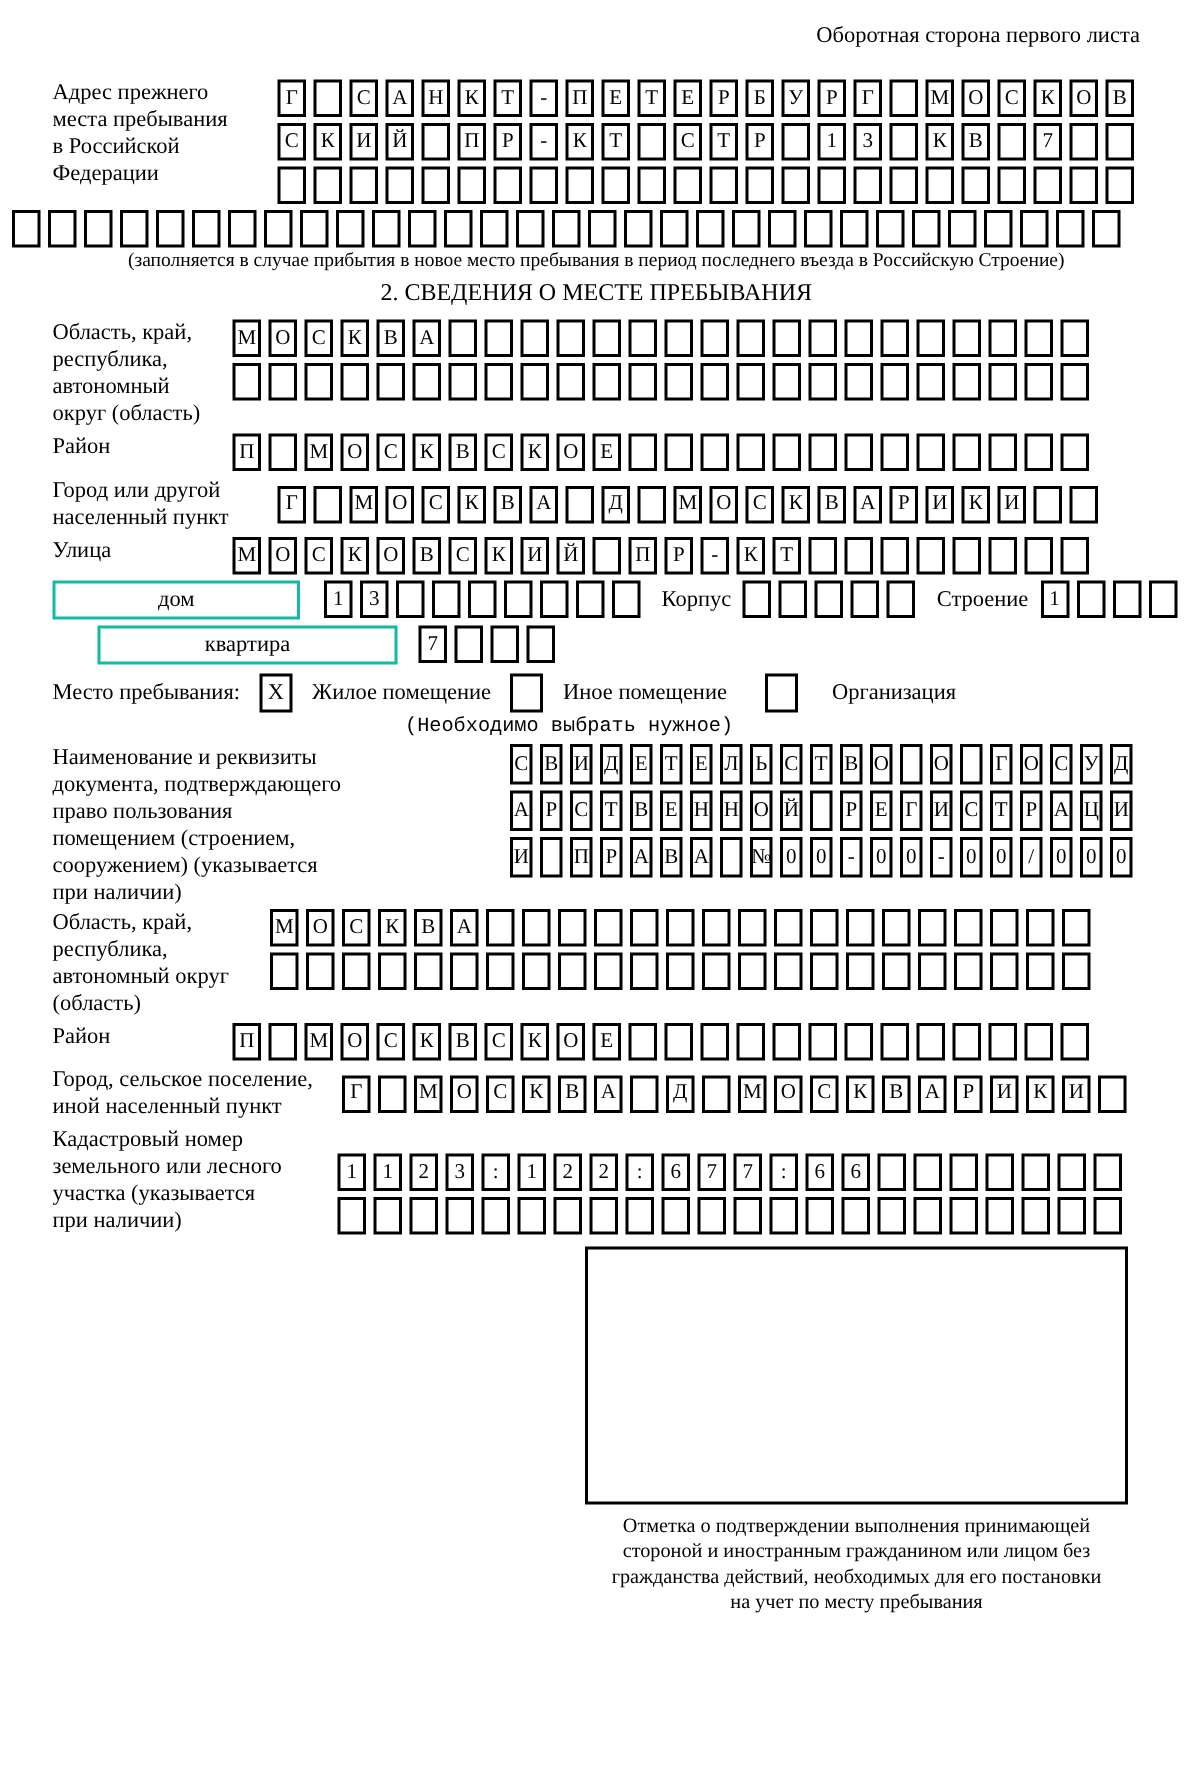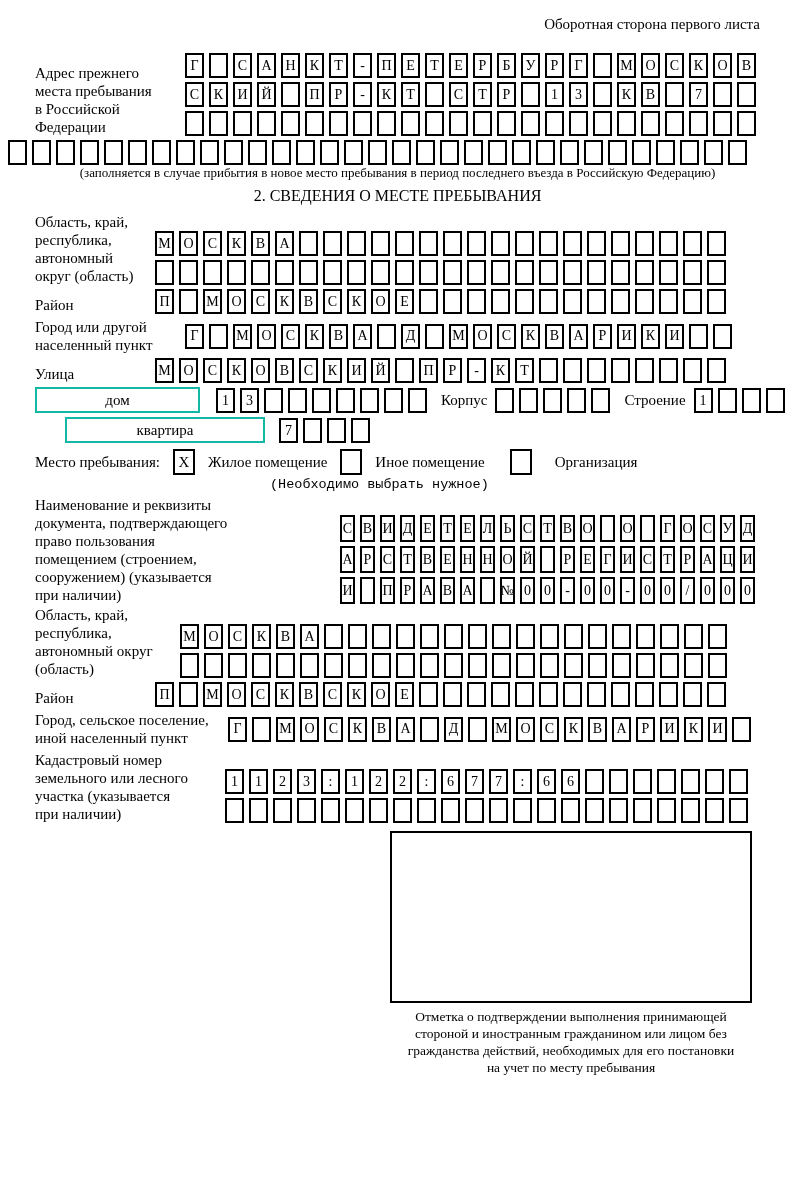--- a/index.html
+++ b/index.html
@@ -4,21 +4,21 @@
 <style>
   * { margin:0; padding:0; box-sizing:border-box; }
   html,body { background:#fff; }
   body {
     width:800px; height:1180px; overflow:hidden;
     font-family:"Liberation Serif", serif; color:#000;
   }
   .page { width:800px; height:848px; padding:16px 40px 0 35px; }
   .page-title { text-align:right; font-size:15px; margin-bottom:20px; }
 
-  .frow { display:flex; align-items:flex-end; margin-bottom:4px; }
+  .frow { display:flex; align-items:flex-start; margin-bottom:4px; }
   .frow.vcenter { align-items:center; }
   .flabel { flex:0 0 var(--lw,120px); font-size:15px; line-height:18px; white-space:pre-line; padding-right:6px; }
   .stack { display:flex; flex-direction:column; gap:4px; }
   .stack.pushdown { margin-top:18px; }
 
   .cells { display:flex; gap:5px; }
   .cell {
     flex:0 0 auto; width:19px; height:25px; border:2px solid #000;
     display:flex; align-items:center; justify-content:center;
     font-size:14px; line-height:1;
@@ -171,21 +171,21 @@
       <span class="cell"></span>
       <span class="cell"></span>
       <span class="cell"></span>
       <span class="cell"></span>
       <span class="cell"></span>
       <span class="cell"></span>
       <span class="cell"></span>
       <span class="cell"></span>
       <span class="cell"></span>
     </div>
-  <div class="caption center">(заполняется в случае прибытия в новое место пребывания в период последнего въезда в Российскую Федерацию)</div>
+  <div class="caption center">(заполняется в случае прибытия в новое место пребывания в период последнего въезда в Российскую Строение)</div>
 
   <div class="h2">2. СВЕДЕНИЯ О МЕСТЕ ПРЕБЫВАНИЯ</div>
 
   <div class="frow" style="--lw:120px">
     <div class="flabel">Область, край,
 республика,
 автономный
 округ (область)</div>
     <div class="stack">
       <div class="cells">

